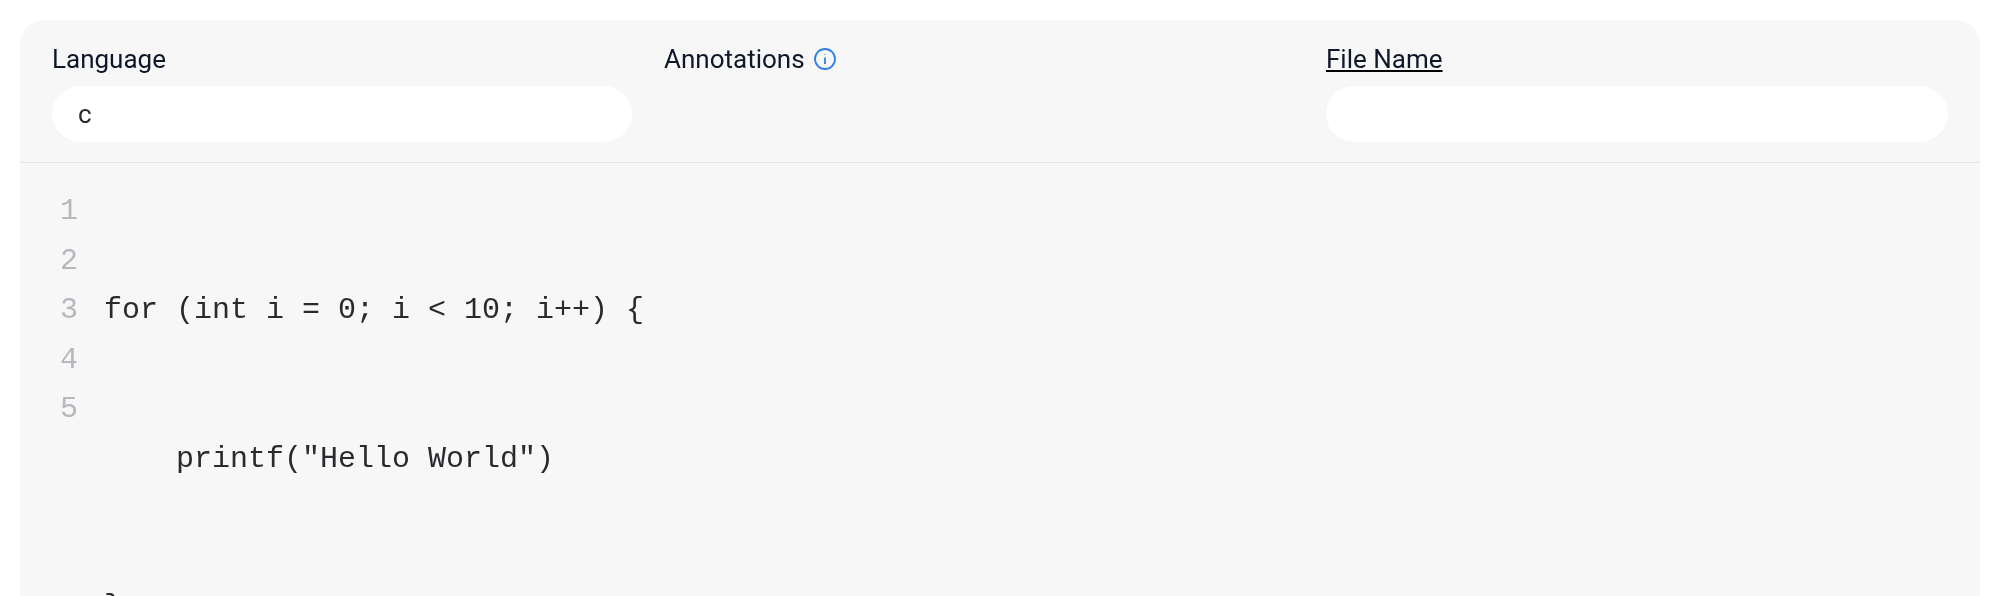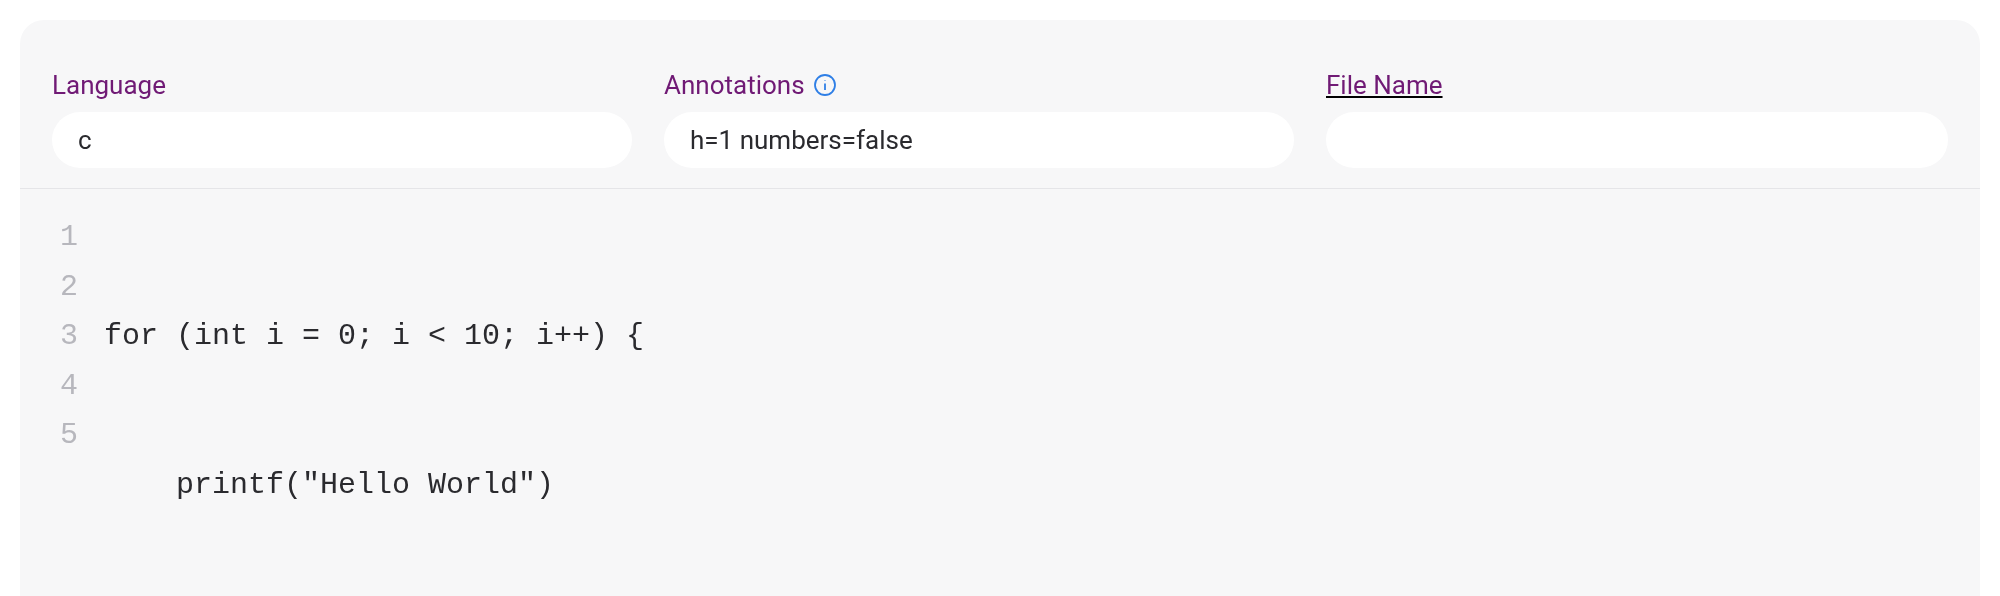--- a/index.html
+++ b/index.html
@@ -43,26 +43,25 @@
       justify-content: space-between;
     }
 
     .field-group.filename {
       flex: 1;
       text-decoration: underline;
     }
 
     .field-label {
       font-size: 26px;
-      color: #701a75;
+      color: #0f172a;
       font-weight: 400;
       display: flex;
       align-items: center;
       gap: 8px;
-      margin-top: 26px;
     }
 
     .info-icon {
       display: inline-flex;
       align-items: center;
       justify-content: center;
       width: 24px;
       height: 24px;
       color: #2f7fe6;
     }
@@ -137,21 +136,20 @@
       <div class="field-label">
         <span>Annotations</span>
         <span class="info-icon">
           <svg viewBox="0 0 24 24" fill="none" stroke="currentColor" stroke-width="1.8">
             <circle cx="12" cy="12" r="10"></circle>
             <line x1="12" y1="10.5" x2="12" y2="17"></line>
             <circle cx="12" cy="7.5" r="0.6" fill="currentColor" stroke="none"></circle>
           </svg>
         </span>
       </div>
-      <input class="field-input" type="text" value="h=1 numbers=false" style="">
     </div>
 
     <div class="field-group filename">
       <div class="field-label">
         <span>File Name</span>
       </div>
       <input class="field-input" type="text" value="" style="">
     </div>
 
   </div>

